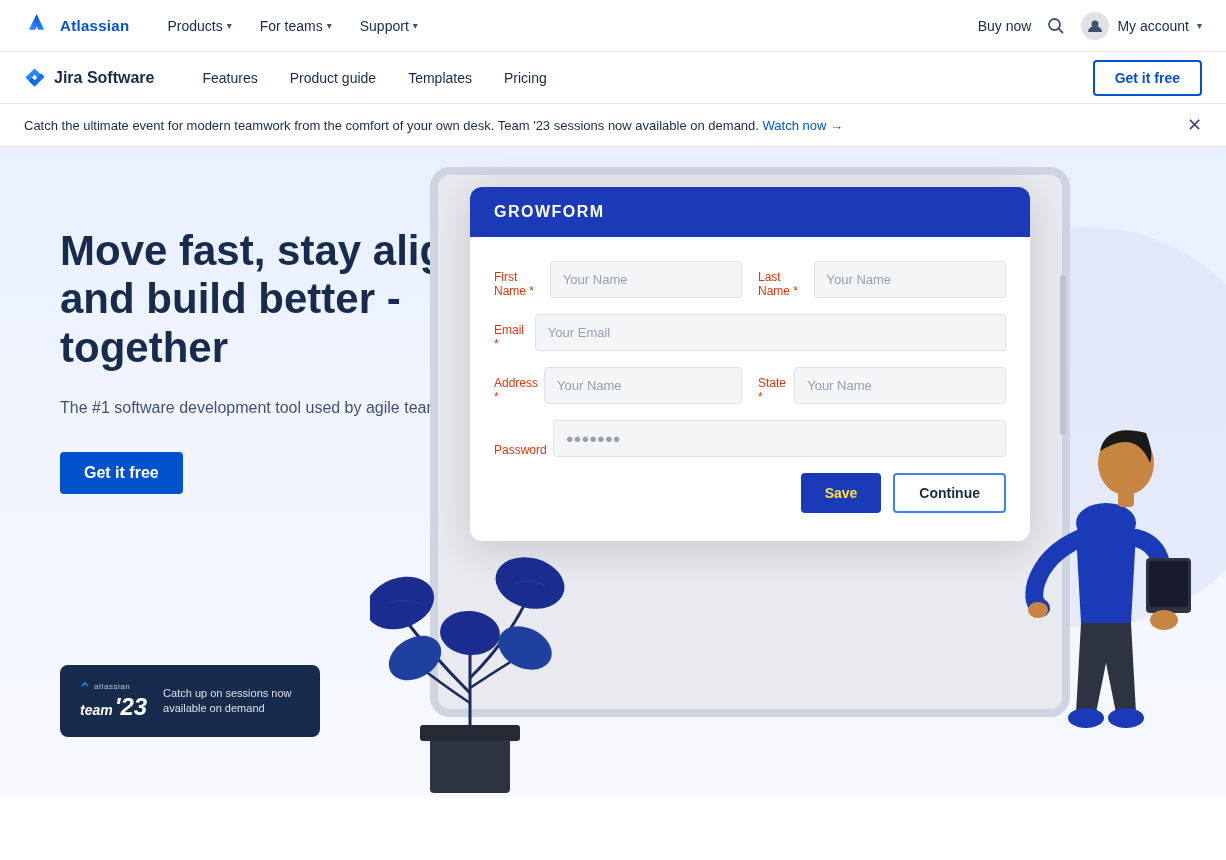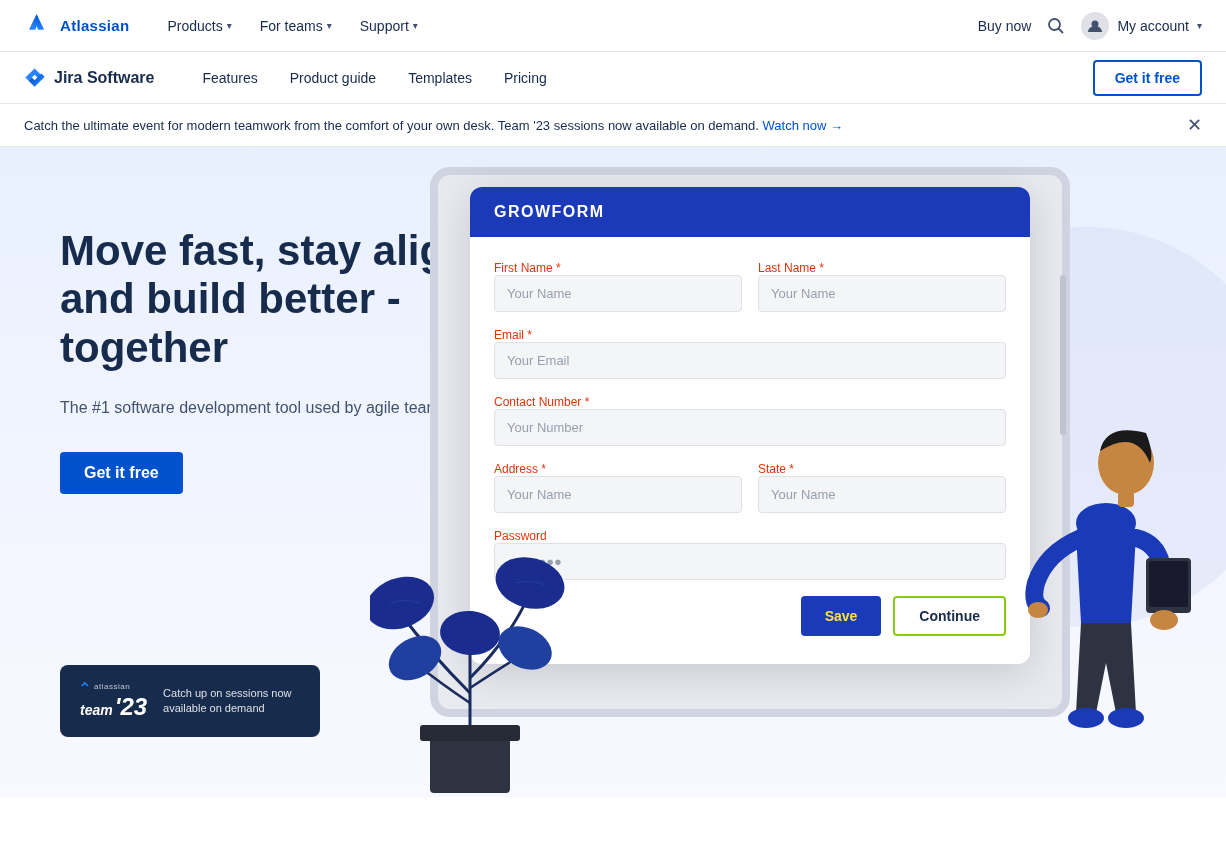--- a/index.html
+++ b/index.html
@@ -230,21 +230,23 @@
       padding: 24px 24px 28px;
     }
     .form-row {
       display: flex;
       gap: 16px;
       margin-bottom: 16px;
     }
     .form-group {
       flex: 1;
       display: flex;
-      flex-direction: column;
+      flex-direction: row;
+      gap: 6px;
+      align-items: flex-end;
     }
     .form-label {
       font-size: 12px;
       color: #172b4d;
       font-weight: 500;
     }
     .form-label span { color: #de350b; }
     .form-input {
       border: 1px solid #dfe1e6;
       border-radius: 4px;
@@ -268,21 +270,21 @@
       border: none;
       border-radius: 4px;
       padding: 10px 24px;
       font-size: 14px;
       font-weight: 600;
       cursor: pointer;
     }
     .btn-continue {
       background: #fff;
       color: #172b4d;
-      border: 2px solid #84cc16;
+      border: 2px solid #3b82f6;
       border-radius: 4px;
       padding: 10px 24px;
       font-size: 14px;
       font-weight: 600;
       cursor: pointer;
     }
 
     
     .tablet-frame {
       position: absolute;
@@ -500,28 +502,20 @@
 
       <div class="form-row">
         <div class="form-group" style="flex: 1; max-width: 100%;">
           <label class="form-label">
             <span>Email</span><span> *</span>
           </label>
           <input class="form-input" type="email" style="width: 100%;" placeholder="Your Email">
         </div>
       </div>
 
-      <div class="form-row">
-        <div class="form-group" style="flex: 1;">
-          <label class="form-label">
-            <span>Contact  Number</span><span> *</span>
-          </label>
-          <input class="form-input" type="tel" style="width: 100%;" placeholder="Your Number">
-        </div>
-      </div>
 
       <div class="form-row">
         <div class="form-group">
           <label class="form-label">
             <span>Address</span><span> *</span>
           </label>
           <input class="form-input" type="text" placeholder="Your Name" style="">
         </div>
         <div class="form-group">
           <label class="form-label">

